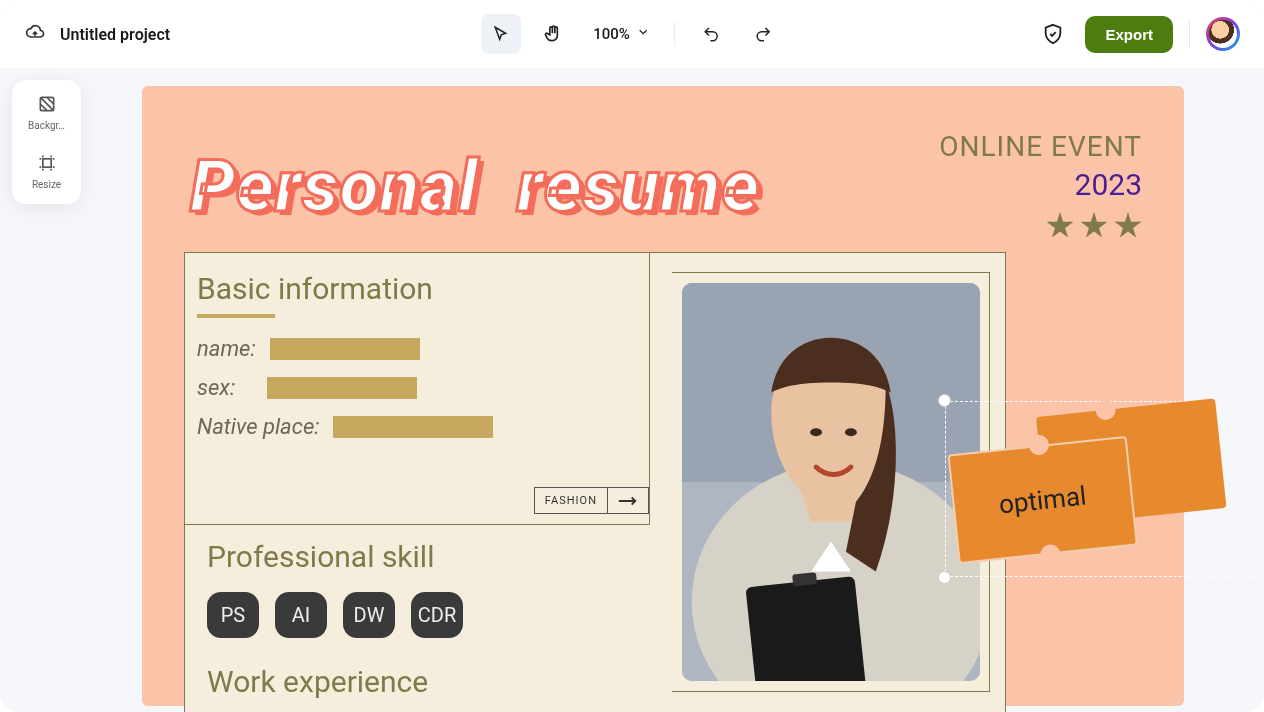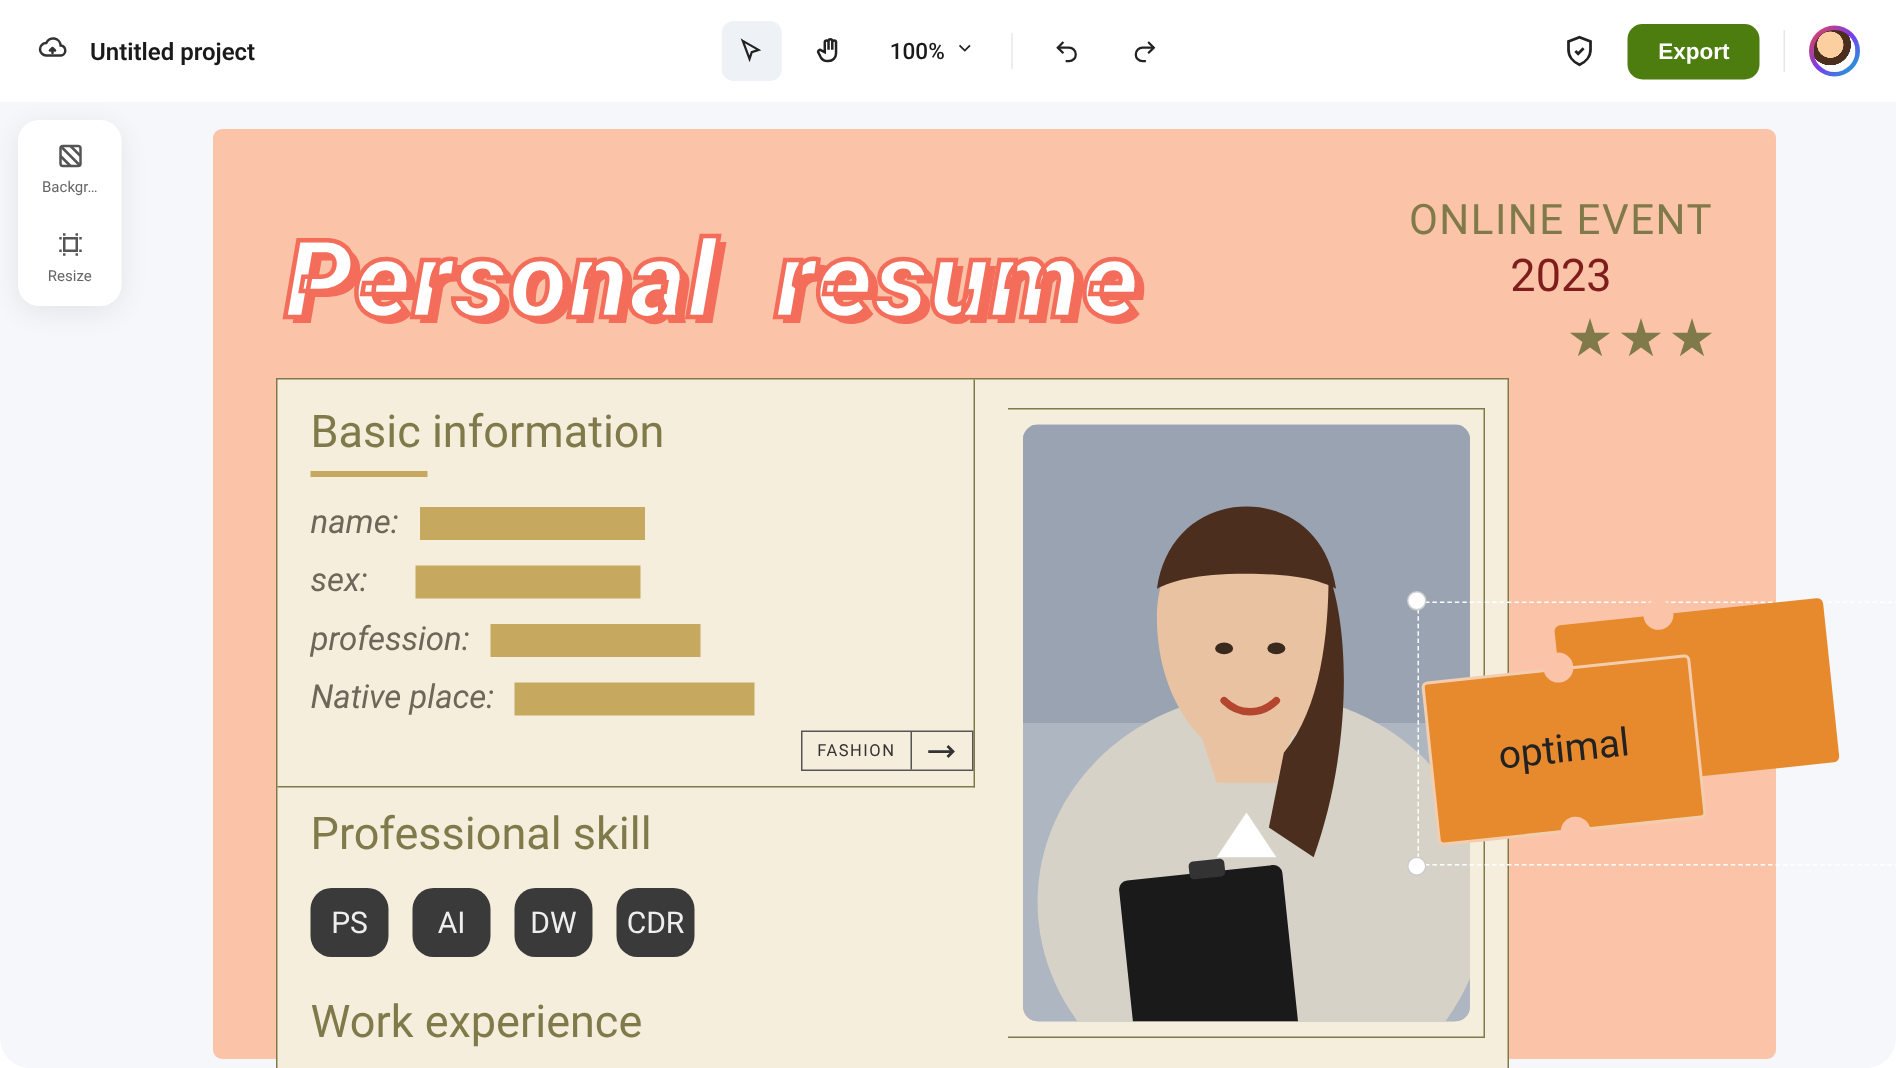--- a/index.html
+++ b/index.html
@@ -164,21 +164,21 @@
     border-radius: 6px;
     padding: 0;
   }
   .event-block {
     position: absolute;
     top: 44px;
     right: 42px;
     text-align: right;
   }
   .event-title { color:#807a4b; font-size:28px; letter-spacing:1px; }
-  .event-year { color:#7f1d1d; font-size:30px; margin-top:4px;text-align:center; }
+  .event-year { color:#4c1d95; font-size:30px; margin-top:4px; }
   .stars { margin-top:10px; display:flex; gap:6px; justify-content:flex-end; }
   .star {
     width:28px; height:28px;
     background:#807a4b;
     clip-path: polygon(50% 0%, 61% 35%, 98% 35%, 68% 57%, 79% 91%, 50% 70%, 21% 91%, 32% 57%, 2% 35%, 39% 35%);
   }
 
   .main-title {
     position: absolute;
     top: 58px;
@@ -202,21 +202,21 @@
     background: #f5eedd;
     border: 1.5px solid #807a4b;
   }
   .info-left {
     position: absolute;
     top: 0; left: 0;
     width: 465px;
     height: 272px;
     border-right: 1.5px solid #807a4b;
     border-bottom: 1.5px solid #807a4b;
-    padding: 18px 22px 10px 22px;
+    padding: 18px 22px 10px 12px;
   }
   .section-title {
     font-size: 30px;
     color: #807a4b;
     font-weight: 400;
   }
   .underline {
     width: 78px; height: 4px; background:#c6a95e; margin-top:8px; margin-bottom:18px;
   }
   .field-row {
@@ -440,24 +440,20 @@
           <div class="section-title">Basic information</div>
           <div class="underline"></div>
           <div id="fields-container">
               <div class="field-row">
                 <span class="field-label">name:</span>
                 <span class="field-bar" style="width: 150px;"></span>
               </div>
               <div class="field-row">
                 <span class="field-label">sex:</span>
                 <span class="field-bar" style="width: 150px;"></span>
-              </div>
-              <div class="field-row">
-                <span class="field-label">profession:</span>
-                <span class="field-bar" style="width: 140px;"></span>
               </div>
               <div class="field-row">
                 <span class="field-label">Native place:</span>
                 <span class="field-bar" style="width: 160px;"></span>
               </div>
             </div>
           <div class="fashion-tag">
             <span class="fashion-label">FASHION</span>
             <span class="fashion-arrow">
               <svg width="22" height="12" viewBox="0 0 24 12" fill="none" stroke="#333" stroke-width="2">

